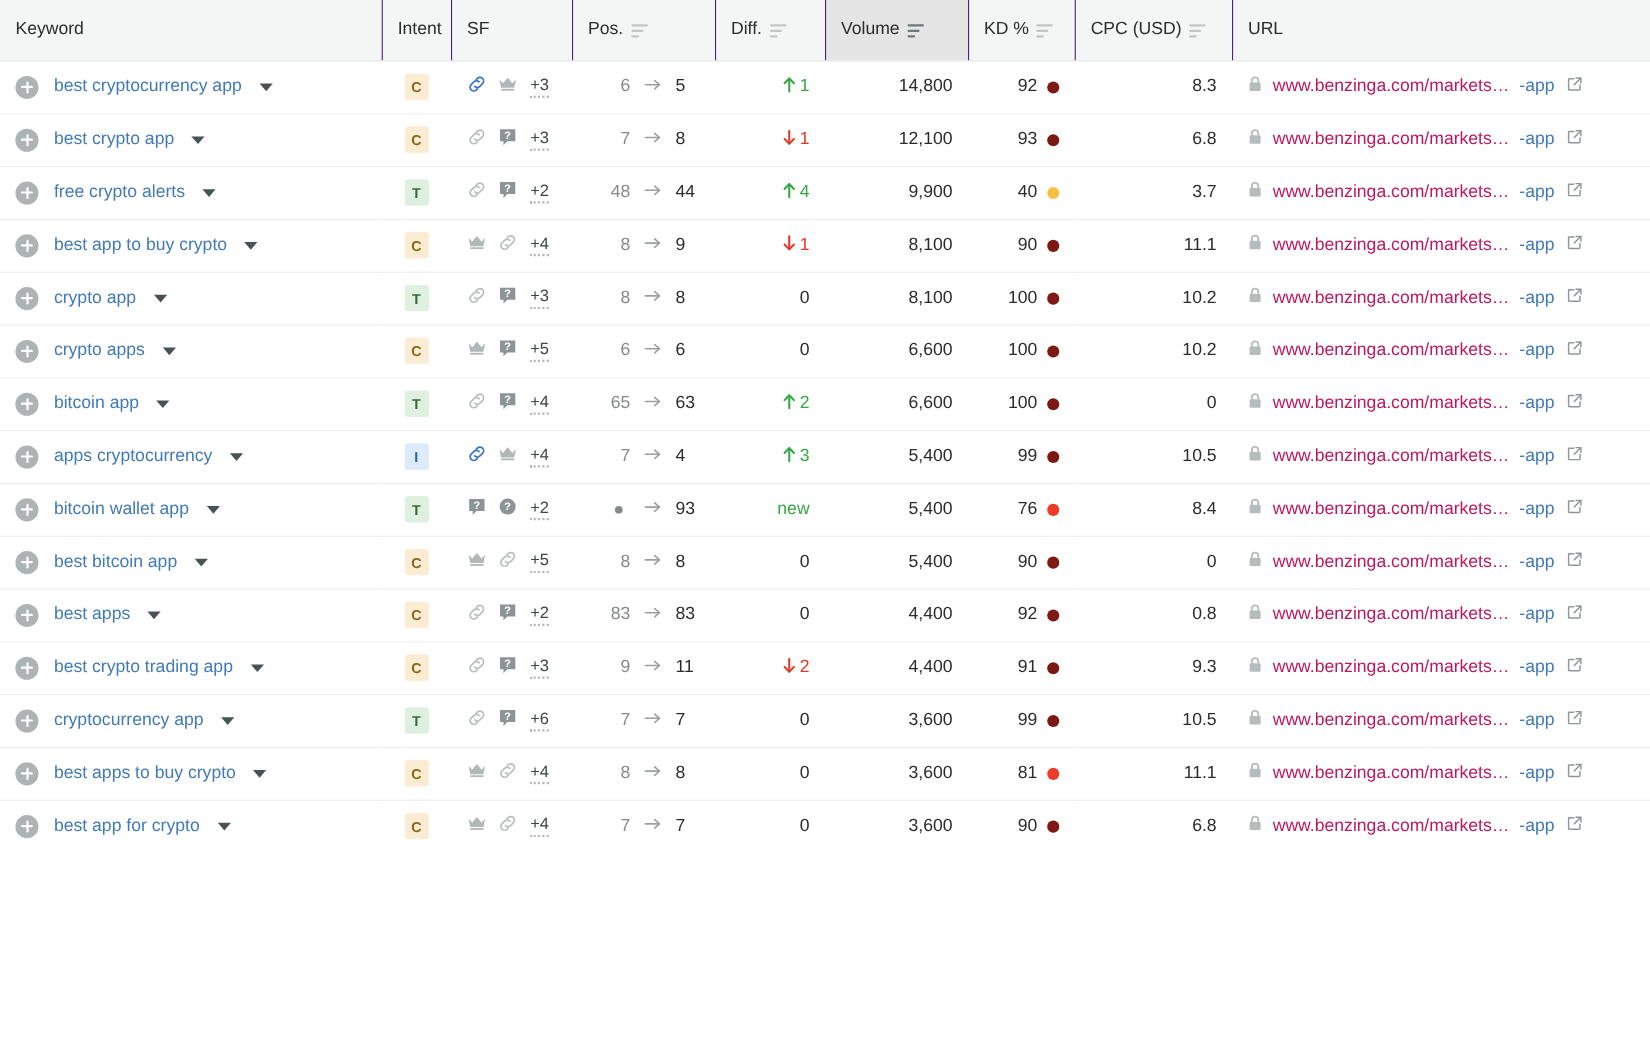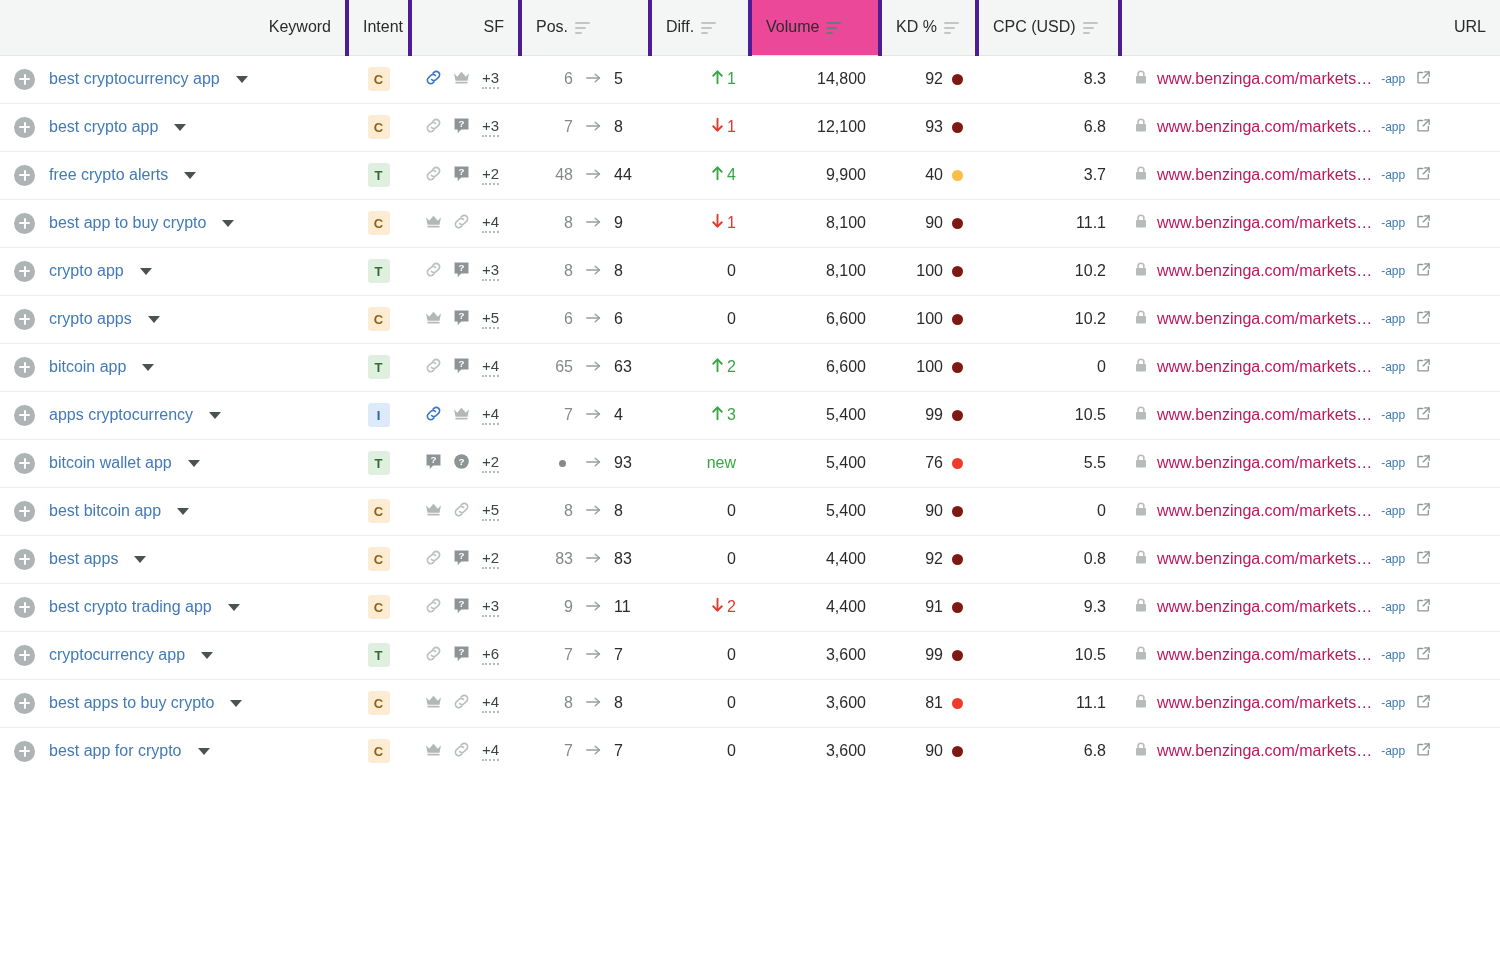--- a/index.html
+++ b/index.html
@@ -19,23 +19,23 @@
     height: 55px;
     background: #f4f5f5;
     border-bottom: 1px solid #e4e6e6;
     font-size: 16px;
     font-weight: 400;
     color: #2b2b2b;
     padding: 0 14px;
     vertical-align: middle;
     white-space: nowrap;
   }
-  thead th.sep { border-left: 4px solid #4c1d95; }
-  thead th.active-sort { background: #ec4899; }
-  th.th-left  { text-align: right; }
+  thead th.sep { border-left: 1px solid #4c1d95; }
+  thead th.active-sort { background: #e5e5e5; }
+  th.th-left  { text-align: left; }
   th.th-right { text-align: left; }
   .th-inner { display: inline-flex; align-items: center; gap: 7px; }
 
   
   .sort-ico { display: inline-block; width: 15px; height: 12px; position: relative; top: 1px; }
   .sort-ico i {
     display: block; height: 2px; background: #c3c6c7; border-radius: 1px; margin-bottom: 3px;
   }
   .sort-ico i:nth-child(1) { width: 15px; }
   .sort-ico i:nth-child(2) { width: 11px; }
@@ -108,21 +108,21 @@
   .dir-arrow { width: 13px; height: 16px; }
 
   
   .kd-cell { display: inline-flex; align-items: center; justify-content: flex-end; gap: 9px; }
   .kd-dot { width: 11px; height: 11px; border-radius: 50%; display: inline-block; }
 
   
   .url-cell { display: flex; align-items: center; gap: 9px; }
   .lock-ico { width: 14px; height: 17px; flex: 0 0 auto; }
   .url-text { color: #be185d; font-size: 16px; text-decoration: none; cursor: pointer; }
-  .url-suffix { color: #417ab6; font-size: 12px; }
+  .url-suffix { color: #417ab6; font-size: 16px; }
   .ext-ico { width: 15px; height: 15px; flex: 0 0 auto; margin-left: 2px; }
 
   
   col.c-kw   { width: 347px; }
   col.c-int  { width: 63px; }
   col.c-sf   { width: 110px; }
   col.c-pos  { width: 130px; }
   col.c-diff { width: 100px; }
   col.c-vol  { width: 130px; }
   col.c-kd   { width: 97px; }
@@ -722,21 +722,21 @@
      </span>
         </td>
         <td class="c-right"><span class="diff-cell diff-new">
       <span>new</span>
           </span></td>
         <td class="c-right"><span>5,400</span></td>
         <td class="c-right"><span class="kd-cell">
        <span>76</span>
        <span class="kd-dot" style="background:#ef3b2a"></span>
      </span></td>
-        <td class="c-right"><span>5.5</span></td>
+        <td class="c-right"><span>8.4</span></td>
         <td>
           <span class="url-cell">
        <span><svg class="lock-ico" viewBox="0 0 16 20">
       <path d="M4.6 8.4 V6.1 a3.4 3.4 0 0 1 6.8 0 V8.4" fill="none" stroke="#b6bbbc" stroke-width="1.9"></path>
       <rect x="2.1" y="8.2" width="11.8" height="9" rx="1.3" fill="#b6bbbc"></rect>
     </svg></span>
        <a class="url-text">www.benzinga.com/markets…</a>
        <span class="url-suffix">-app</span>
        <span><svg class="ext-ico" viewBox="0 0 18 18" fill="none" stroke="#8e9698" stroke-width="1.6" stroke-linecap="round" stroke-linejoin="round">
       <path d="M8 3 H3.2 A0.8 0.8 0 0 0 2.4 3.8 V14.6 A0.8 0.8 0 0 0 3.2 15.4 H14

